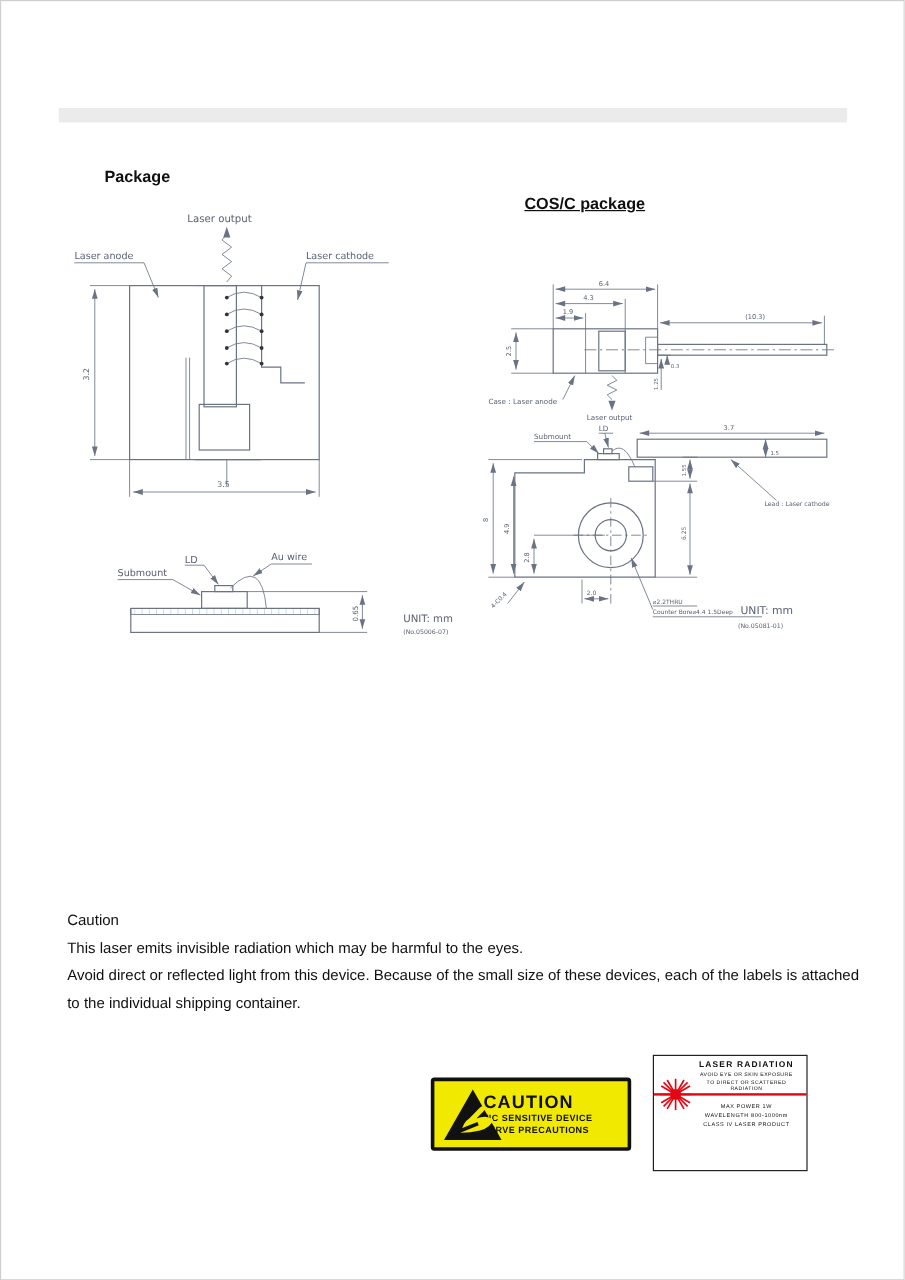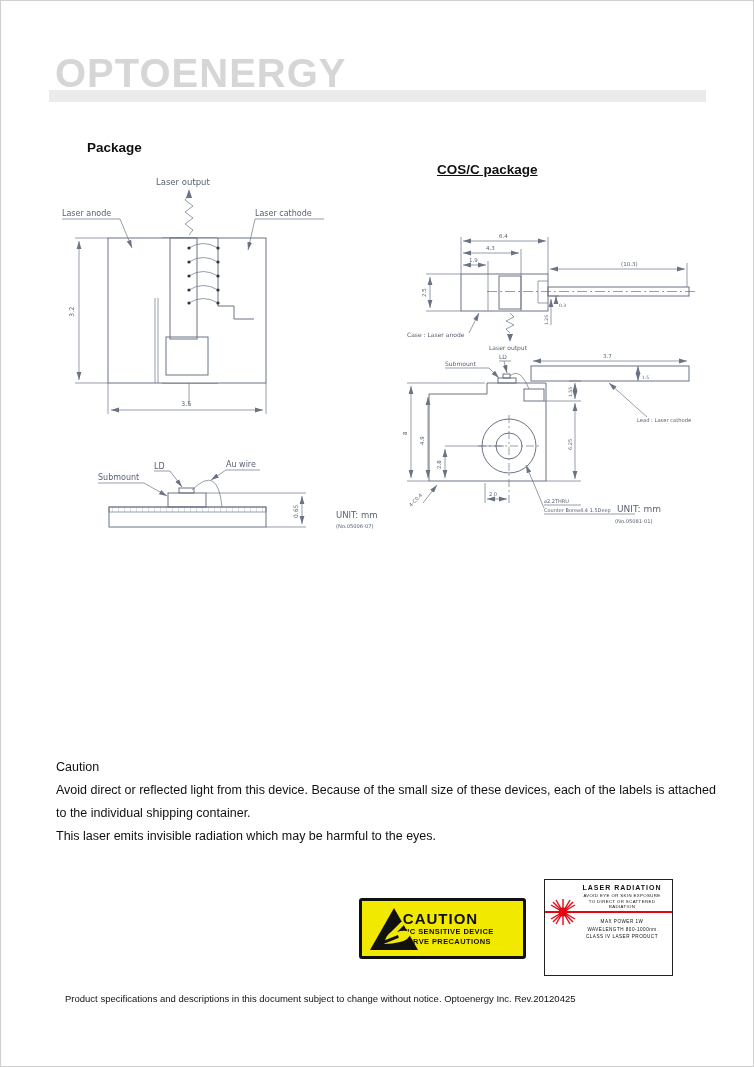--- a/index.html
+++ b/index.html
@@ -69,21 +69,20 @@
   .danger-specs { position:absolute; left:30px; right:3px; top:38px; text-align:center;
     font-size:4.6px; letter-spacing:0.5px; line-height:7.5px; }
 
   .footer { position:absolute; left:64px; top:992px; font-size:9.5px; color:#111; }
 </style>
 </head>
 <body>
 
 <div class="page">
 
-  <div class="brand">OPTOENERGY</div>
   <div class="header-rule"></div>
 
   <div class="section-title" id="package-title">Package</div>
   <div class="section-title" id="cosc-title">COS/C package</div>
 
   <svg id="pkg-svg" width="332" height="395" viewBox="0 0 332 395">
     <defs>
       <pattern id="h1a" patternUnits="userSpaceOnUse" width="9" height="9" patternTransform="rotate(45)">
         <line x1="0" y1="0" x2="0" y2="9" stroke="#9aa3b4" stroke-width="0.6"></line>
       </pattern>
@@ -302,22 +301,22 @@
       <line class="thin" x1="145" y1="301" x2="236" y2="301"></line>
       <line class="thin" x1="145" y1="295" x2="127" y2="252" marker-end="url(#m2e)"></line>
 
       <text class="dt t9" x="218" y="299">UNIT: mm</text>
       <text class="dt t52" x="216" y="310">(No.05081-01)</text>
     </g>
   </svg>
 
   <div class="caution-block">
     <div>Caution</div>
+    <div>This laser emits invisible radiation which may be harmful to the eyes.</div>
     <div>Avoid direct or reflected light from this device. Because of the small size of these devices, each of the labels is attached to the individual shipping container.</div>
-    <div>This laser emits invisible radiation which may be harmful to the eyes.</div>
   </div>
 
   <div class="esd">
     <svg class="esd-icon" width="50" height="46" viewBox="0 0 50 46">
       <polygon points="25,2 49,44 1,44" fill="#111111"></polygon>
       <path d="M15,38 q2,-9 7,-12 l9,-9 q2,-2 3.5,-0.5 q1.5,1.5 -0.5,3.5 l-6,6 q9,-3 14,1 q-2,7 -11,9 q-8,2 -16,2 z" fill="#f2e900"></path>
       <rect x="8" y="33" width="22" height="3" fill="#111111" transform="rotate(-22 19 34)"></rect>
     </svg>
     <div class="esd-texts">
       <div class="esd-title">CAUTION</div>
@@ -348,15 +347,14 @@
         <circle cx="14" cy="14" r="4.5" fill="#e30613"></circle>
       </svg>
       <div class="danger-specs">
         <div>MAX POWER 1W</div>
         <div>WAVELENGTH 800-1000nm</div>
         <div>CLASS IV LASER PRODUCT</div>
       </div>
     </div>
   </div>
 
-  <div class="footer">Product specifications and descriptions in this document subject to change without notice. Optoenergy Inc. Rev.20120425</div>
 
 </div>
 
 </body></html>

